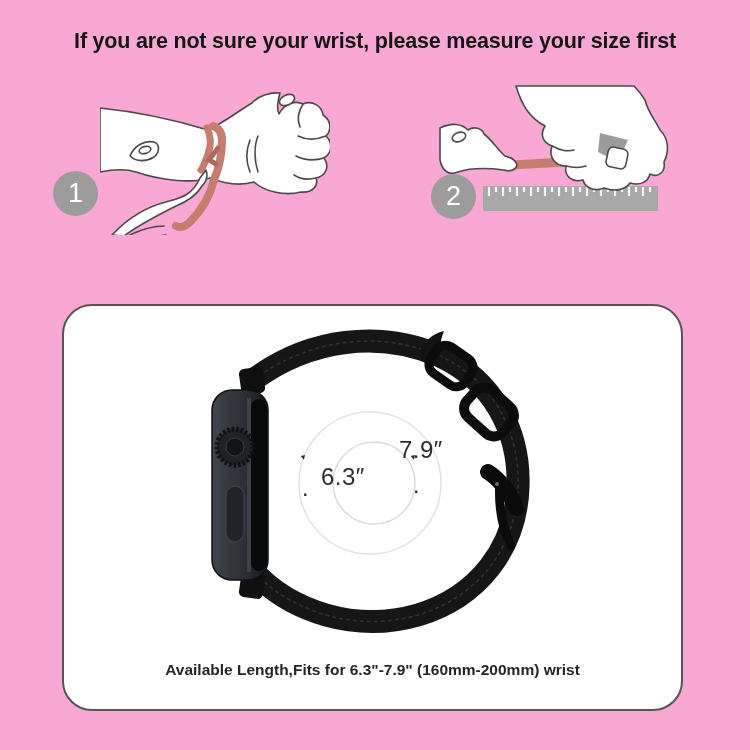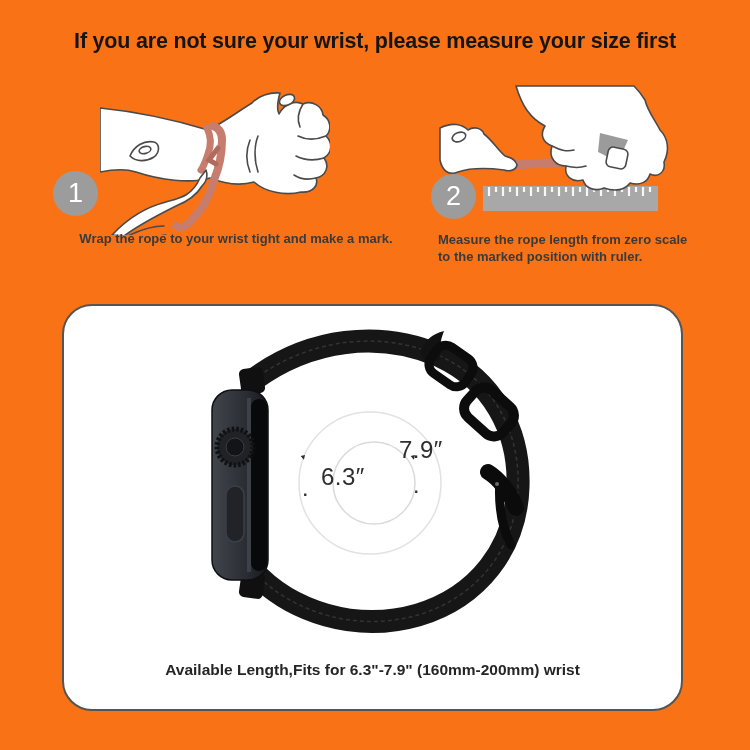--- a/index.html
+++ b/index.html
@@ -1,17 +1,17 @@
 <!DOCTYPE html>
 <html><head>
 <meta charset="utf-8">
 <style>
   html,body{margin:0;padding:0;background:#ffffff;}
   .canvas{
-    position:relative;width:750px;height:750px;background:#f97316;overflow:hidden;
+    position:relative;width:750px;height:750px;background:#f9a8d4;overflow:hidden;
     font-family:"Liberation Sans", sans-serif;
   }
   .abs{position:absolute;}
   .title{
     top:29px;left:0;width:750px;text-align:center;
     font-size:21.5px;font-weight:700;color:#151515;letter-spacing:-0.2px;
   }
   .step-badge{
     width:45px;height:45px;border-radius:50%;background:#9c9c9c;
     color:#ffffff;text-align:center;line-height:45px;font-size:27px;font-weight:400;
@@ -144,25 +144,20 @@
     </g>
   </svg>
 
   <div class="abs step-badge badge-1">
     <span>1</span>
   </div>
   <div class="abs step-badge badge-2">
     <span>2</span>
   </div>
 
-  <div class="abs step-caption caption-1">Wrap the rope to your wrist tight and make a mark.</div>
-  <div class="abs step-caption caption-2">
-    <span>Measure the rope length from zero scale</span><br>
-    <span>to the marked position with ruler.</span>
-  </div>
 
   <div class="abs product-box"></div>
 
   <svg class="abs watch-svg" viewBox="62 304 621 407">
     <defs>
       <linearGradient id="caseGrad" x1="0" y1="0" x2="1" y2="0">
         <stop offset="0" stop-color="#41454c"></stop>
         <stop offset="0.6" stop-color="#2a2d33"></stop>
         <stop offset="1" stop-color="#17181c"></stop>
       </linearGradient>

